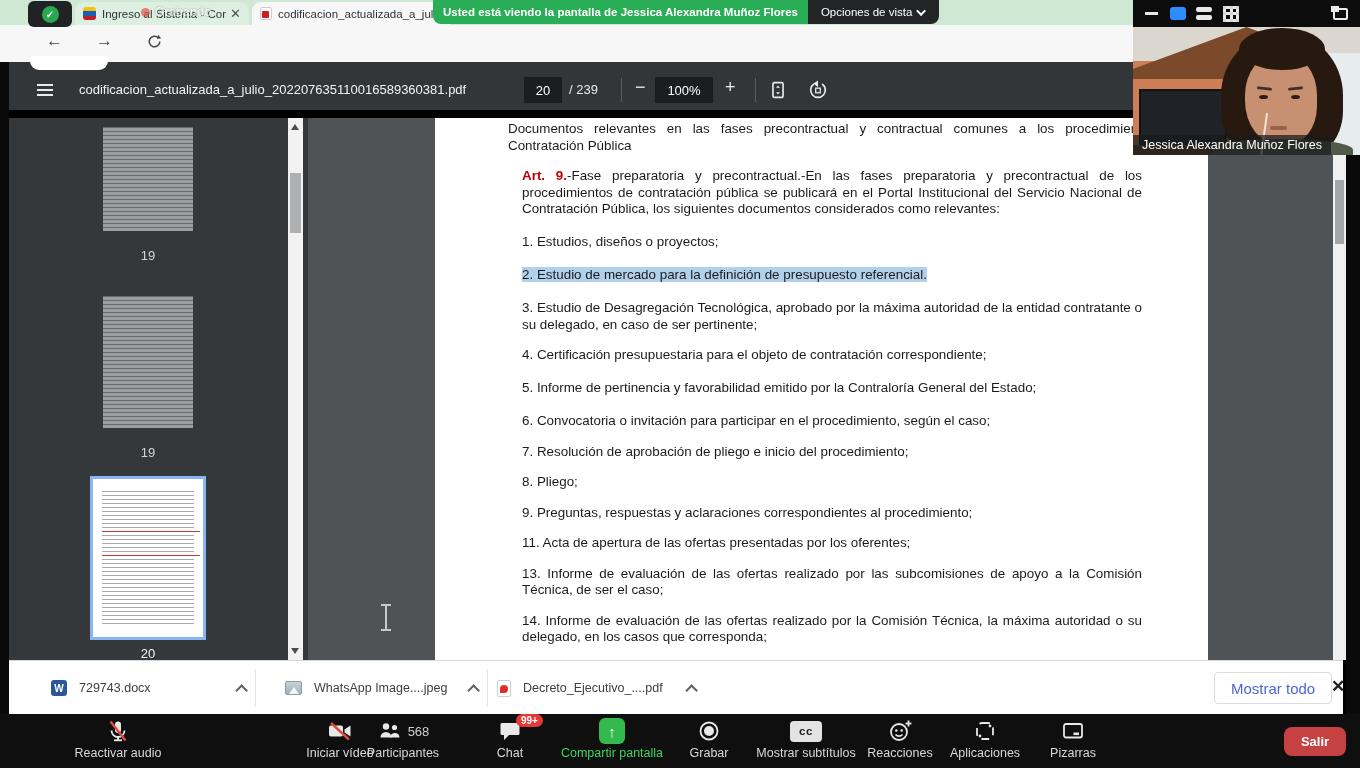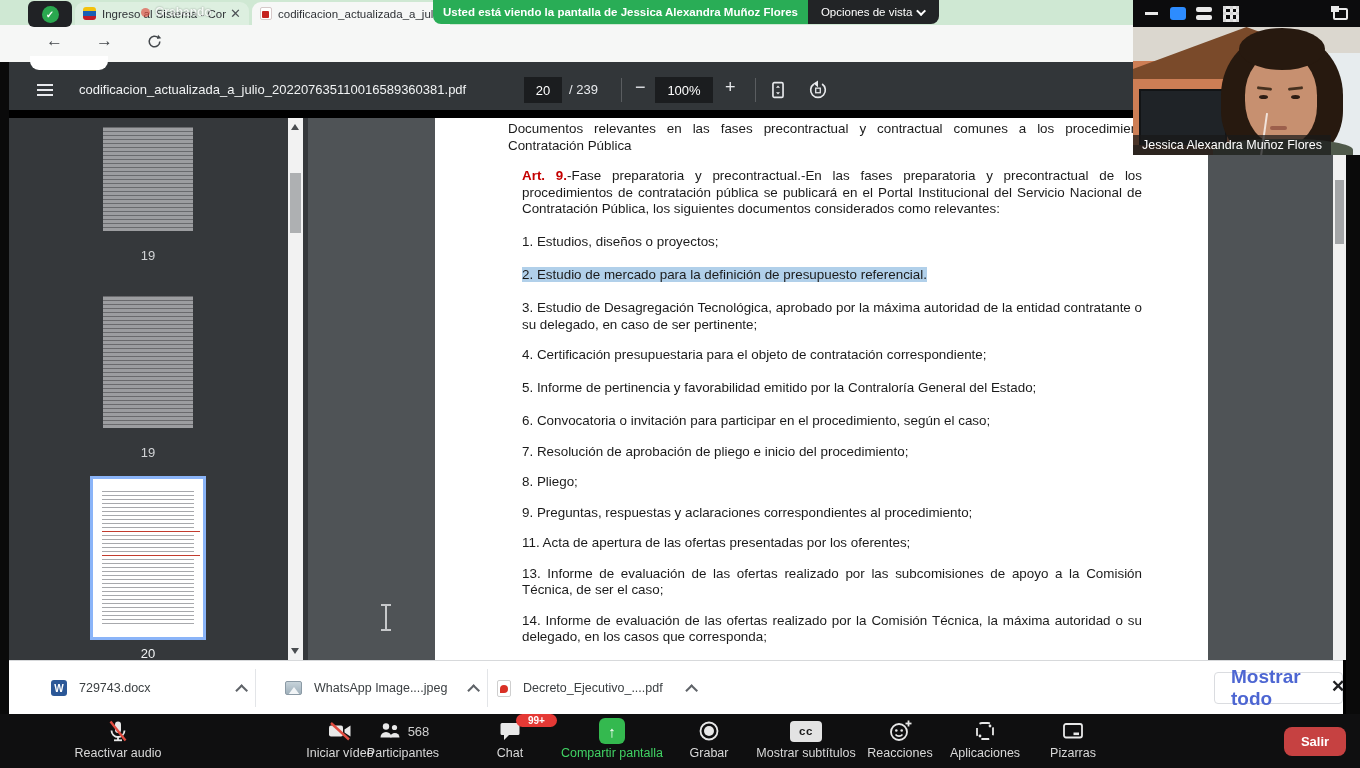--- a/index.html
+++ b/index.html
@@ -89,31 +89,31 @@
   .dlname{font-size:12.5px;color:#3c4043;white-space:nowrap;}
   .chev{width:9px;height:9px;border-top:2px solid #5f6368;border-right:2px solid #5f6368;transform:rotate(-45deg) translateY(3px);}
   .dlsep{top:8px;width:1px;height:38px;background:#e3e5e8;}
   .ic-word{width:16px;height:16px;background:#2b5797;border-radius:3px;color:#fff;font-size:10px;font-weight:bold;
     display:flex;align-items:center;justify-content:center;}
   .ic-img{width:17px;height:14px;background:linear-gradient(#c7d3da,#9fb0bb);border:1px solid #8b9aa5;border-radius:2px;position:relative;overflow:hidden;}
   .ic-img::after{content:"";position:absolute;left:2px;bottom:-1px;border-left:6px solid transparent;border-right:6px solid transparent;border-bottom:8px solid #f2f5f7;}
   .ic-pdf{width:14px;height:17px;background:#fff;border:1px solid #cfcfcf;border-radius:2px;position:relative;}
   .ic-pdf::after{content:"";position:absolute;left:2px;top:4px;width:8px;height:8px;background:#d93025;border-radius:50% 50% 50% 0;}
   .showall{top:11px;height:32px;padding:0 16px;border:1px solid #dadce0;border-radius:4px;background:#fff;
-    color:#4d66d2;font-size:19px;font-weight:bold;display:flex;align-items:center;}
+    color:#4d66d2;font-size:15px;font-weight:normal;display:flex;align-items:center;}
   .dlclose{top:15px;font-size:17px;color:#202124;font-weight:bold;}
 
   
   .zbar{left:0;top:714px;width:1360px;height:54px;background:#0f0f10;}
   .zbtn{position:absolute;top:4px;width:110px;display:flex;flex-direction:column;align-items:center;}
   .zlabel{font-size:12.5px;color:#d9d9d9;margin-top:2px;white-space:nowrap;}
   .zlabel.green{color:#41d364;}
   .iconbox{height:26px;display:flex;align-items:center;justify-content:center;gap:5px;}
   .badge99{position:absolute;left:61px;top:-4px;background:#e53935;color:#fff;font-size:10px;font-weight:bold;
-    border-radius:8px;padding:1px 12px;}
+    border-radius:8px;padding:1px 5px;}
   .cnt{font-size:13px;color:#cfcfcf;}
   .shareic{width:26px;height:26px;background:#34b94f;border-radius:6px;color:#fff;font-size:15px;font-weight:bold;
     display:flex;align-items:center;justify-content:center;}
   .ccic{width:32px;height:21px;background:#e3e3e3;border-radius:4px;color:#1b1b1b;font-size:11.5px;font-weight:bold;
     display:flex;align-items:center;justify-content:center;letter-spacing:.5px;}
   .salir{left:1284px;top:13px;width:62px;height:29px;background:#c64141;border:none;border-radius:8px;
     color:#fff;font-size:13px;font-weight:bold;display:flex;align-items:center;justify-content:center;}
 
   
   .banner{left:433px;top:0;height:24px;display:flex;z-index:50;}

